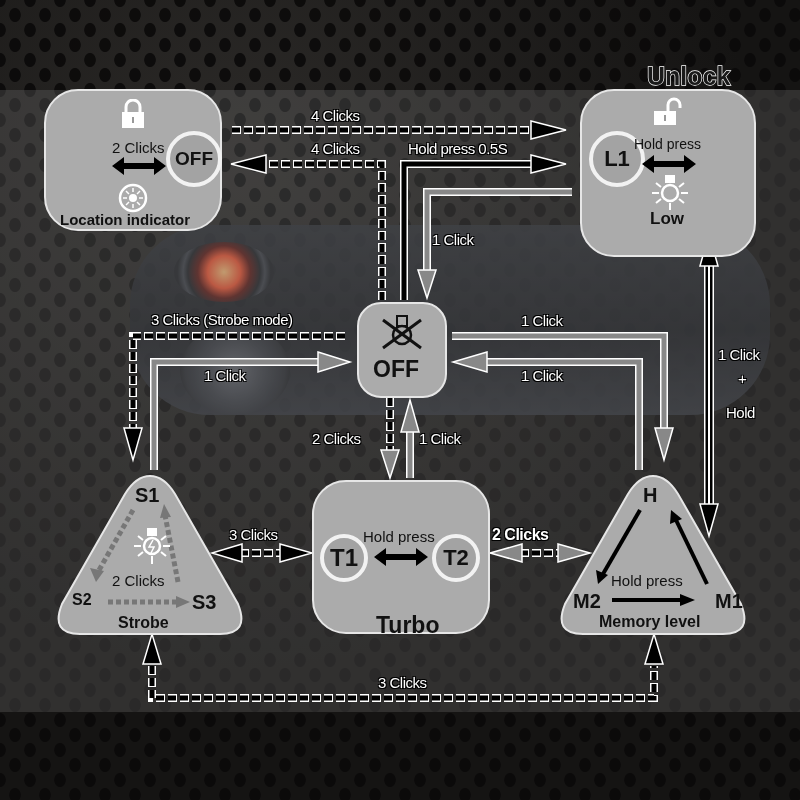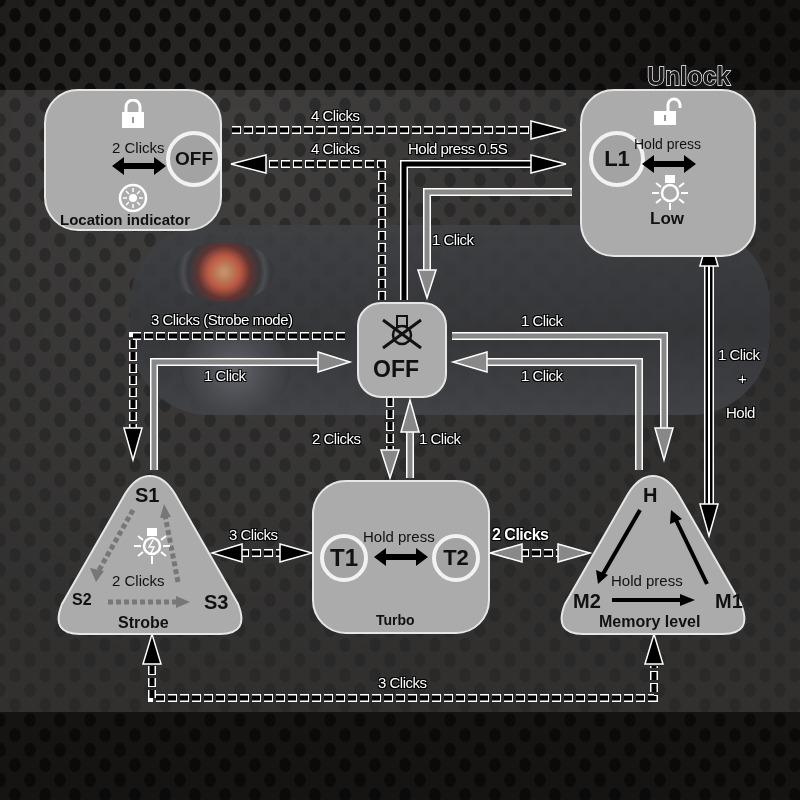--- a/index.html
+++ b/index.html
@@ -253,32 +253,32 @@
           <line x1="31" y1="18" x2="38" y2="18"></line>
         <line x1="6" y1="8" x2="11" y2="12"></line>
           <line x1="34" y1="8" x2="29" y2="12"></line>
         <line x1="6" y1="28" x2="11" y2="24"></line>
           <line x1="34" y1="28" x2="29" y2="24"></line>
         <line x1="20" y1="28" x2="20" y2="36"></line>
       </g>
     </svg>
     <div class="btxt" style="left:52px;top:96px;font-size:15px;">2 Clicks</div>
     <div class="btxt bold" style="left:12px;top:115px;font-size:16px;">S2</div>
-    <div class="btxt bold" style="left:132px;top:115px;font-size:20px;margin-left:12px;">S3</div>
+    <div class="btxt bold" style="left:132px;top:115px;font-size:20px;">S3</div>
     <div class="btxt bold" style="left:58px;top:138px;font-size:16px;">Strobe</div>
   </div>
 
   <div class="box" style="left:312px;top:480px;width:178px;height:154px;">
     <div class="circle" style="left:6px;top:52px;font-size:24px;width:48px;height:48px;">T1</div>
     <div class="circle" style="left:118px;top:52px;font-size:22px;width:48px;height:48px;">T2</div>
     <div class="btxt" style="left:49px;top:46px;font-size:15px;">Hold press</div>
     <svg style="position:absolute;left:60px;top:66px;" width="54" height="18" viewBox="0 0 54 18">
       <polygon points="0,9 12,0 12,6 42,6 42,0 54,9 42,18 42,12 12,12 12,18" fill="#000"></polygon>
     </svg>
-    <div class="btxt bold" style="left:62px;top:130px;font-size:14px;">Turbo</div>
+    <div class="btxt bold" style="left:62px;top:130px;font-size:23px;">Turbo</div>
   </div>
 
   <div style="position:absolute;left:563px;top:476px;width:180px;height:158px;">
     <div class="btxt bold" style="left:80px;top:8px;font-size:20px;">H</div>
     <div class="btxt" style="left:48px;top:96px;font-size:15px;">Hold press</div>
     <div class="btxt bold" style="left:10px;top:114px;font-size:20px;">M2</div>
     <div class="btxt bold" style="left:152px;top:114px;font-size:20px;">M1</div>
     <div class="btxt bold" style="left:36px;top:137px;font-size:16px;">Memory level</div>
   </div>
 </div>

